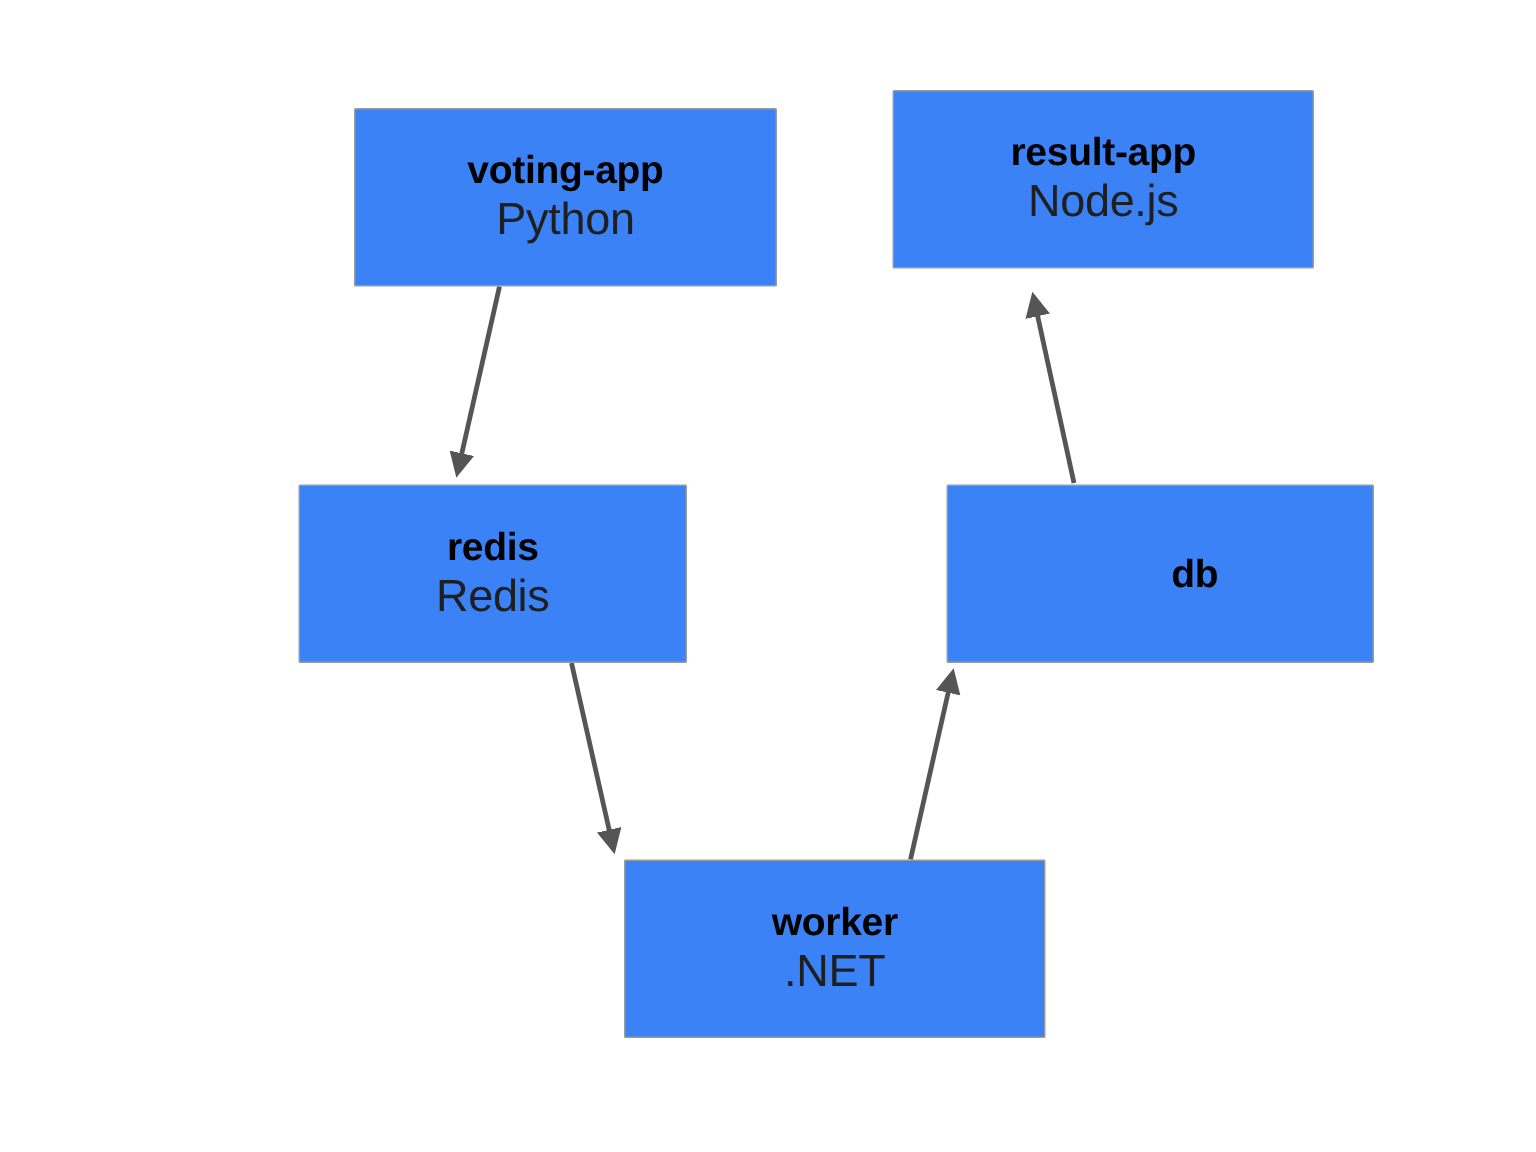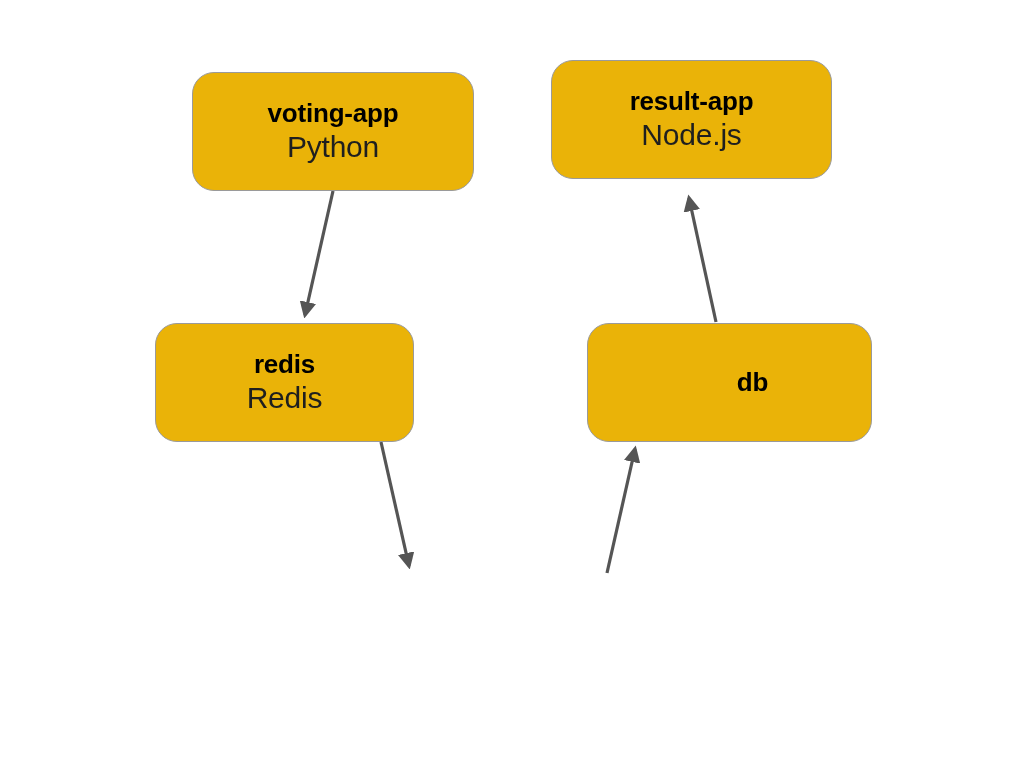--- a/index.html
+++ b/index.html
@@ -22,28 +22,29 @@
   #edges {
     position: absolute;
     left: 0;
     top: 0;
     width: 1024px;
     height: 768px;
   }
   .node {
     position: absolute;
     box-sizing: border-box;
-    background: #eab308;
+    background: #3b82f6;
     border: 1.6px solid #9a9a9a;
-    border-radius: 22px;
+    border-radius: 1px;
     display: flex;
     flex-direction: column;
     align-items: center;
     justify-content: center;
     z-index: 2;
+    margin-left: 44px;
   }
   .node-title {
     font-size: 26px;
     font-weight: bold;
     color: #000000;
     line-height: 1.18;
     letter-spacing: -0.2px;
   }
   .node-subtitle {
     font-size: 30px;
@@ -91,14 +92,18 @@
 
   <div class="node" id="node-redis">
     <div class="node-title">redis</div>
     <div class="node-subtitle">Redis</div>
   </div>
 
   <div class="node" id="node-db">
     <div class="node-title">db</div>
   </div>
 
+  <div class="node" id="node-worker">
+    <div class="node-title">worker</div>
+    <div class="node-subtitle">.NET</div>
+  </div>
 
 </div>
 
 </body></html>

